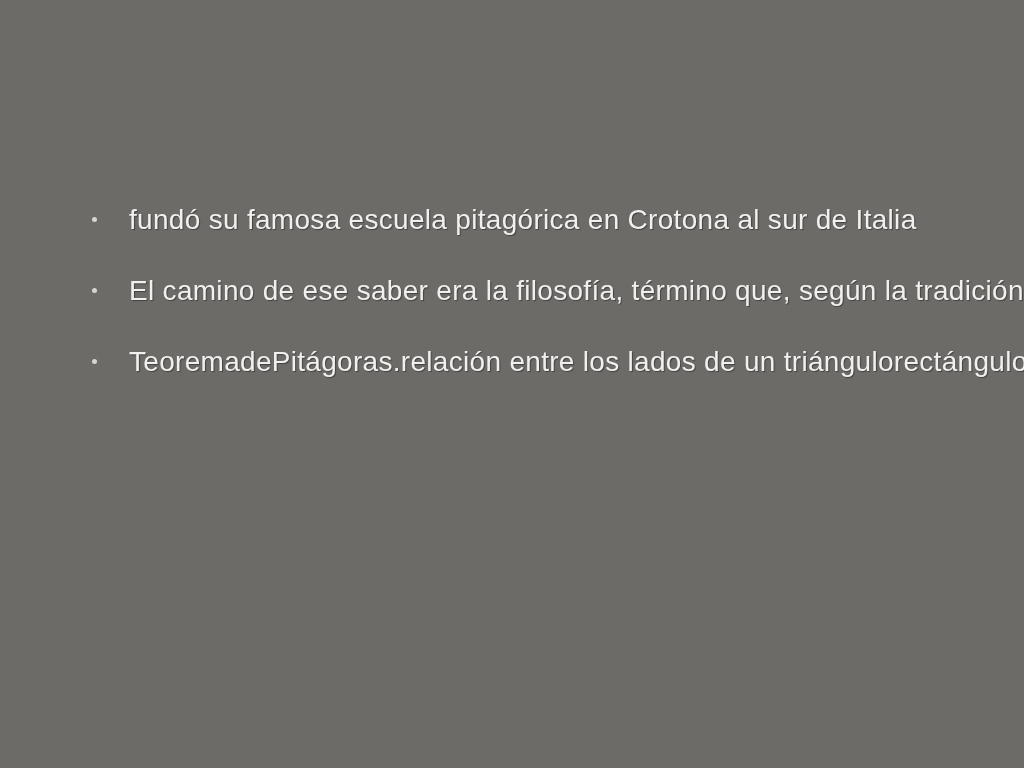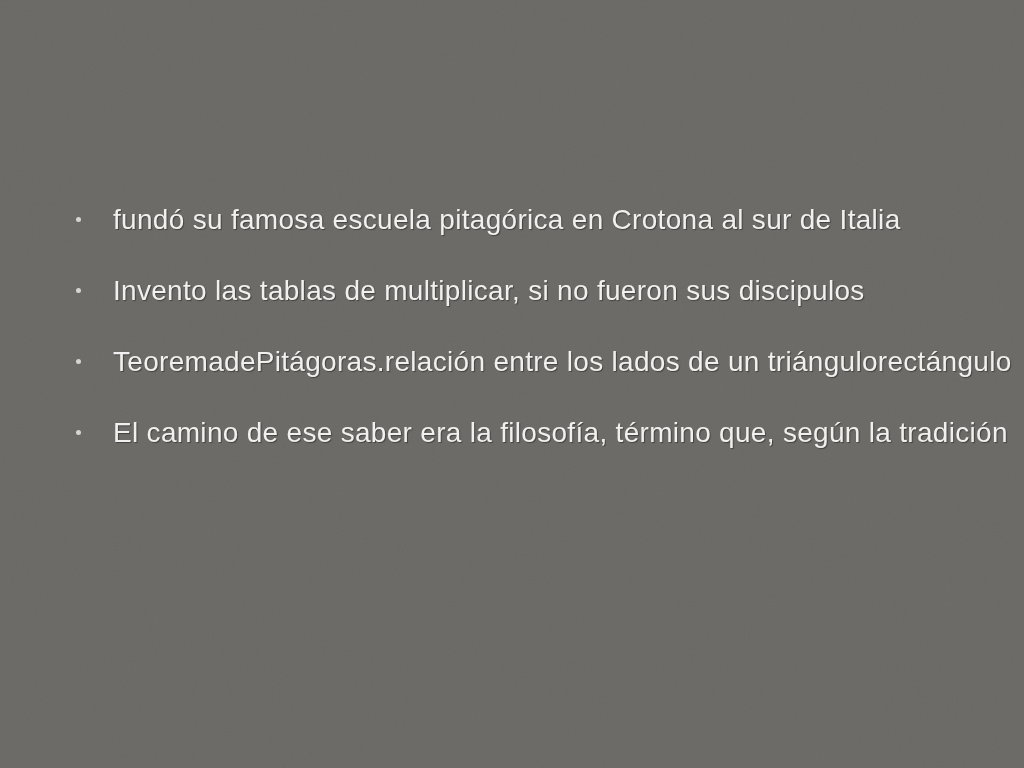--- a/index.html
+++ b/index.html
@@ -22,21 +22,21 @@
   .noise-overlay {
     position: absolute;
     inset: 0;
     width: 100%;
     height: 100%;
     opacity: 0.05;
     pointer-events: none;
   }
   ul.bullet-list {
     position: absolute;
-    left: 70px;
+    left: 86px;
     top: 184px;
     right: 20px;
     margin: 0;
     padding: 0;
     list-style: none;
   }
   ul.bullet-list li {
     height: 71px;
     display: flex;
     align-items: center;
@@ -72,24 +72,20 @@
     <rect width="100%" height="100%" filter="url(#noiseFilter)"></rect>
   </svg>
 
   <ul class="bullet-list">
     <li>
       <span class="bullet-dot"></span>
       <span class="bullet-text">fundó su famosa escuela pitagórica en Crotona al sur de Italia</span>
     </li>
     <li>
       <span class="bullet-dot"></span>
-      <span class="bullet-text">Invento las tablas de multiplicar, si no fueron sus discipulos</span>
+      <span class="bullet-text">El camino de ese saber era la filosofía, término que, según la tradición</span>
     </li>
     <li>
       <span class="bullet-dot"></span>
       <span class="bullet-text">TeoremadePitágoras.relación entre los lados de un triángulorectángulo</span>
     </li>
-    <li>
-      <span class="bullet-dot"></span>
-      <span class="bullet-text">El camino de ese saber era la filosofía, término que, según la tradición</span>
-    </li>
   </ul>
 </div>
 
 </body></html>

